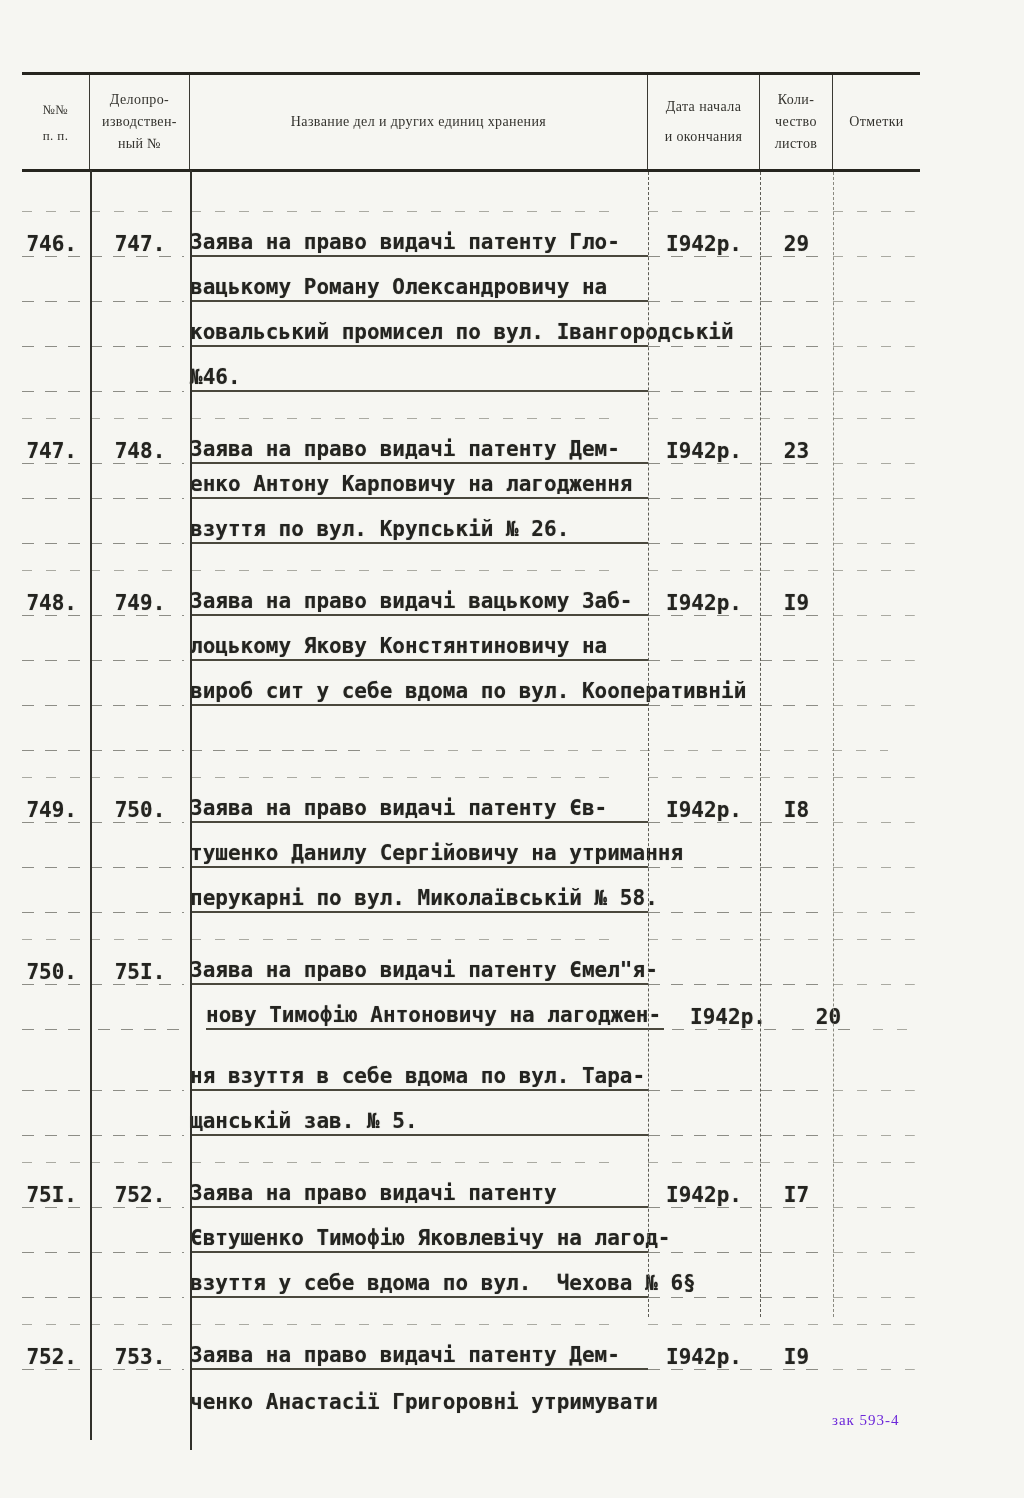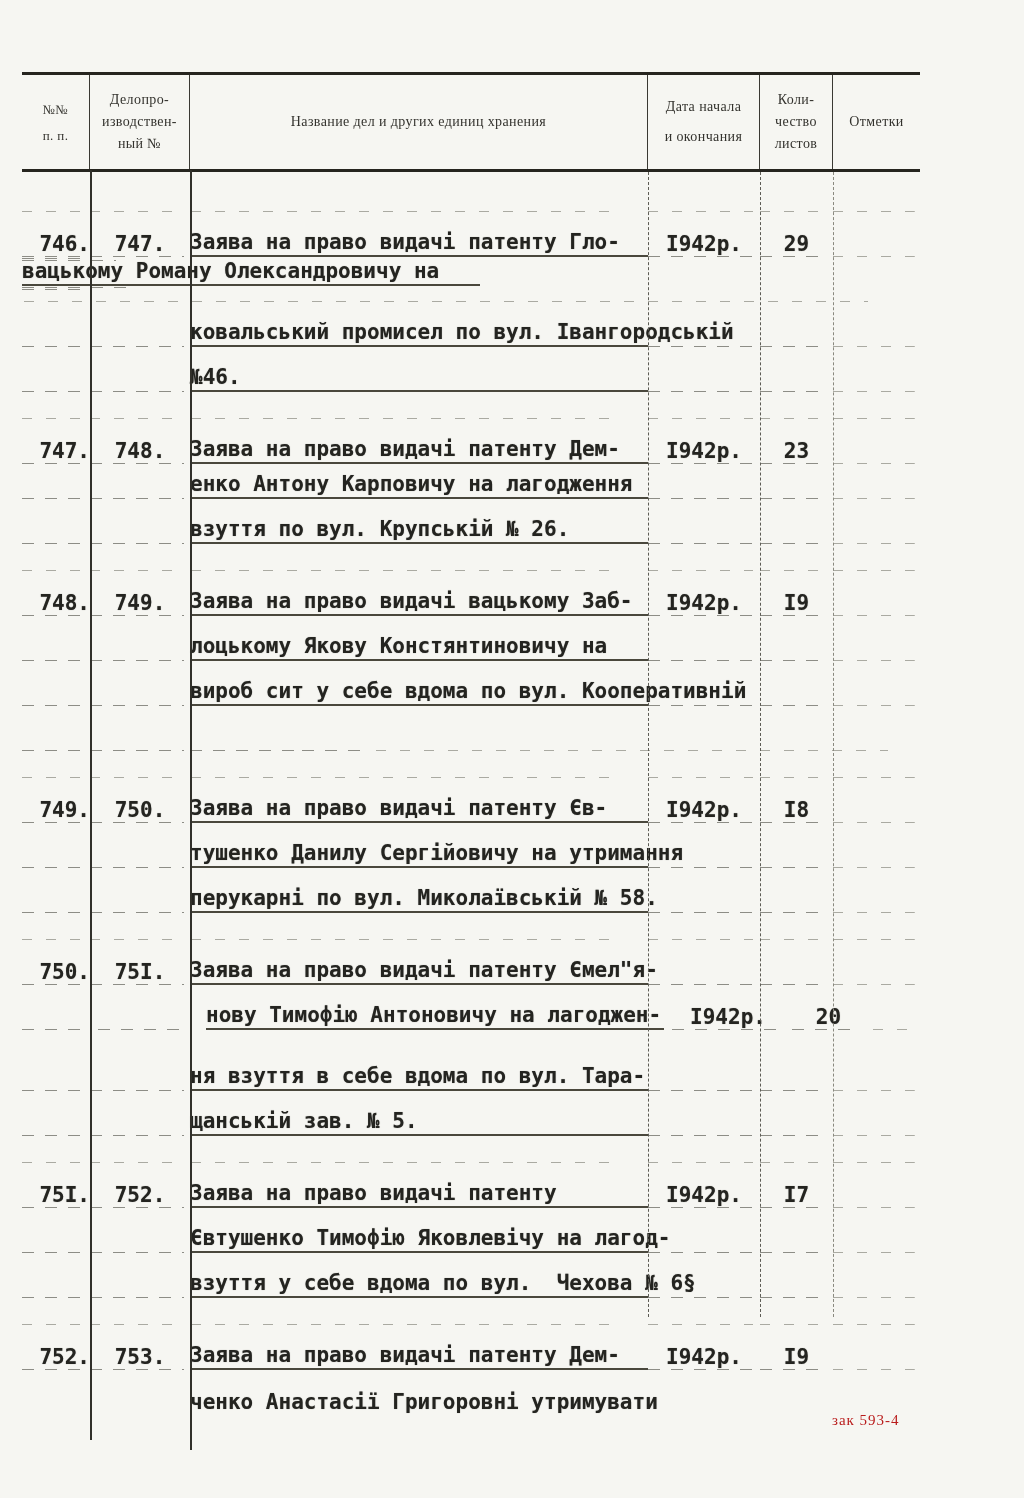--- a/index.html
+++ b/index.html
@@ -43,21 +43,21 @@
   .c4{width:112px;} .c5{width:73px;} .c6{flex:1;}
   .hc1{width:68px;} .hc2{width:100px;} .hc3{width:458px;align-items:center;}
   .hc4{width:112px;text-align:right;} .hc5{width:73px;} .hc6{flex:1;}
   
   .tbody{width:898px;}
   .line-row{display:flex;box-sizing:border-box;}
   .cell{
     display:flex;align-items:flex-end;box-sizing:border-box;
     padding-bottom:2px;position:relative;
   }
-  .c1.cell{justify-content:flex-end;padding-right:0;}
+  .c1.cell{justify-content:flex-end;padding-right:13px;}
   .c2.cell{justify-content:center;}
   .c4.cell,.c5.cell{justify-content:center;}
   .ruleS{border-bottom:2px solid #4a483d;}
   .ruleD{
     background:repeating-linear-gradient(90deg,#8d8d86 0 12px,rgba(0,0,0,0) 12px 23px)
       left 3% bottom 0/94% 1px no-repeat;
   }
   .light{
     background:repeating-linear-gradient(90deg,#aaaaa2 0 10px,rgba(0,0,0,0) 10px 24px)
       left 3% bottom 0/94% 1px no-repeat;
@@ -71,21 +71,21 @@
   }
   
   .vline{position:absolute;width:0;}
   .v-solid{border-left:2px solid #31302a;}
   .v-dash{border-left:1px dashed #5d5c55;}
   .v-dot{border-left:1px dashed #8a897f;}
   
   .footer-mark{
     position:absolute;left:832px;top:1412px;
     font-family:"Liberation Serif",serif;
-    font-size:15px;color:#b91c1c;letter-spacing:1px;
+    font-size:15px;color:#6d28d9;letter-spacing:1px;
   }
 </style>
 </head>
 <body>
 
 <div class="sheet">
 
   <div class="table">
     <div class="thead">
       <div class="hcell hc1 g12">
@@ -134,21 +134,21 @@
             <span class="t">Заява на право видачі патенту Гло-</span>
           </div>
           <div class="cell c4 ruleD">
             <span class="t">I942р.</span>
           </div>
           <div class="cell c5 ruleD">
             <span class="t">29</span>
           </div>
           <div class="cell c6 light"></div>
         </div>
-        <div class="line-row" style="height: 45px; flex-direction: column;">
+        <div class="line-row" style="height: 45px;">
           <div class="cell c1 ruleD"></div>
           <div class="cell c2 ruleD"></div>
           <div class="cell c3 ruleS">
             <span class="t">вацькому Роману Олександровичу на</span>
           </div>
           <div class="cell c4 ruleD"></div>
           <div class="cell c5 ruleD"></div>
           <div class="cell c6 light"></div>
         </div>
         <div class="line-row" style="height: 45px;">

